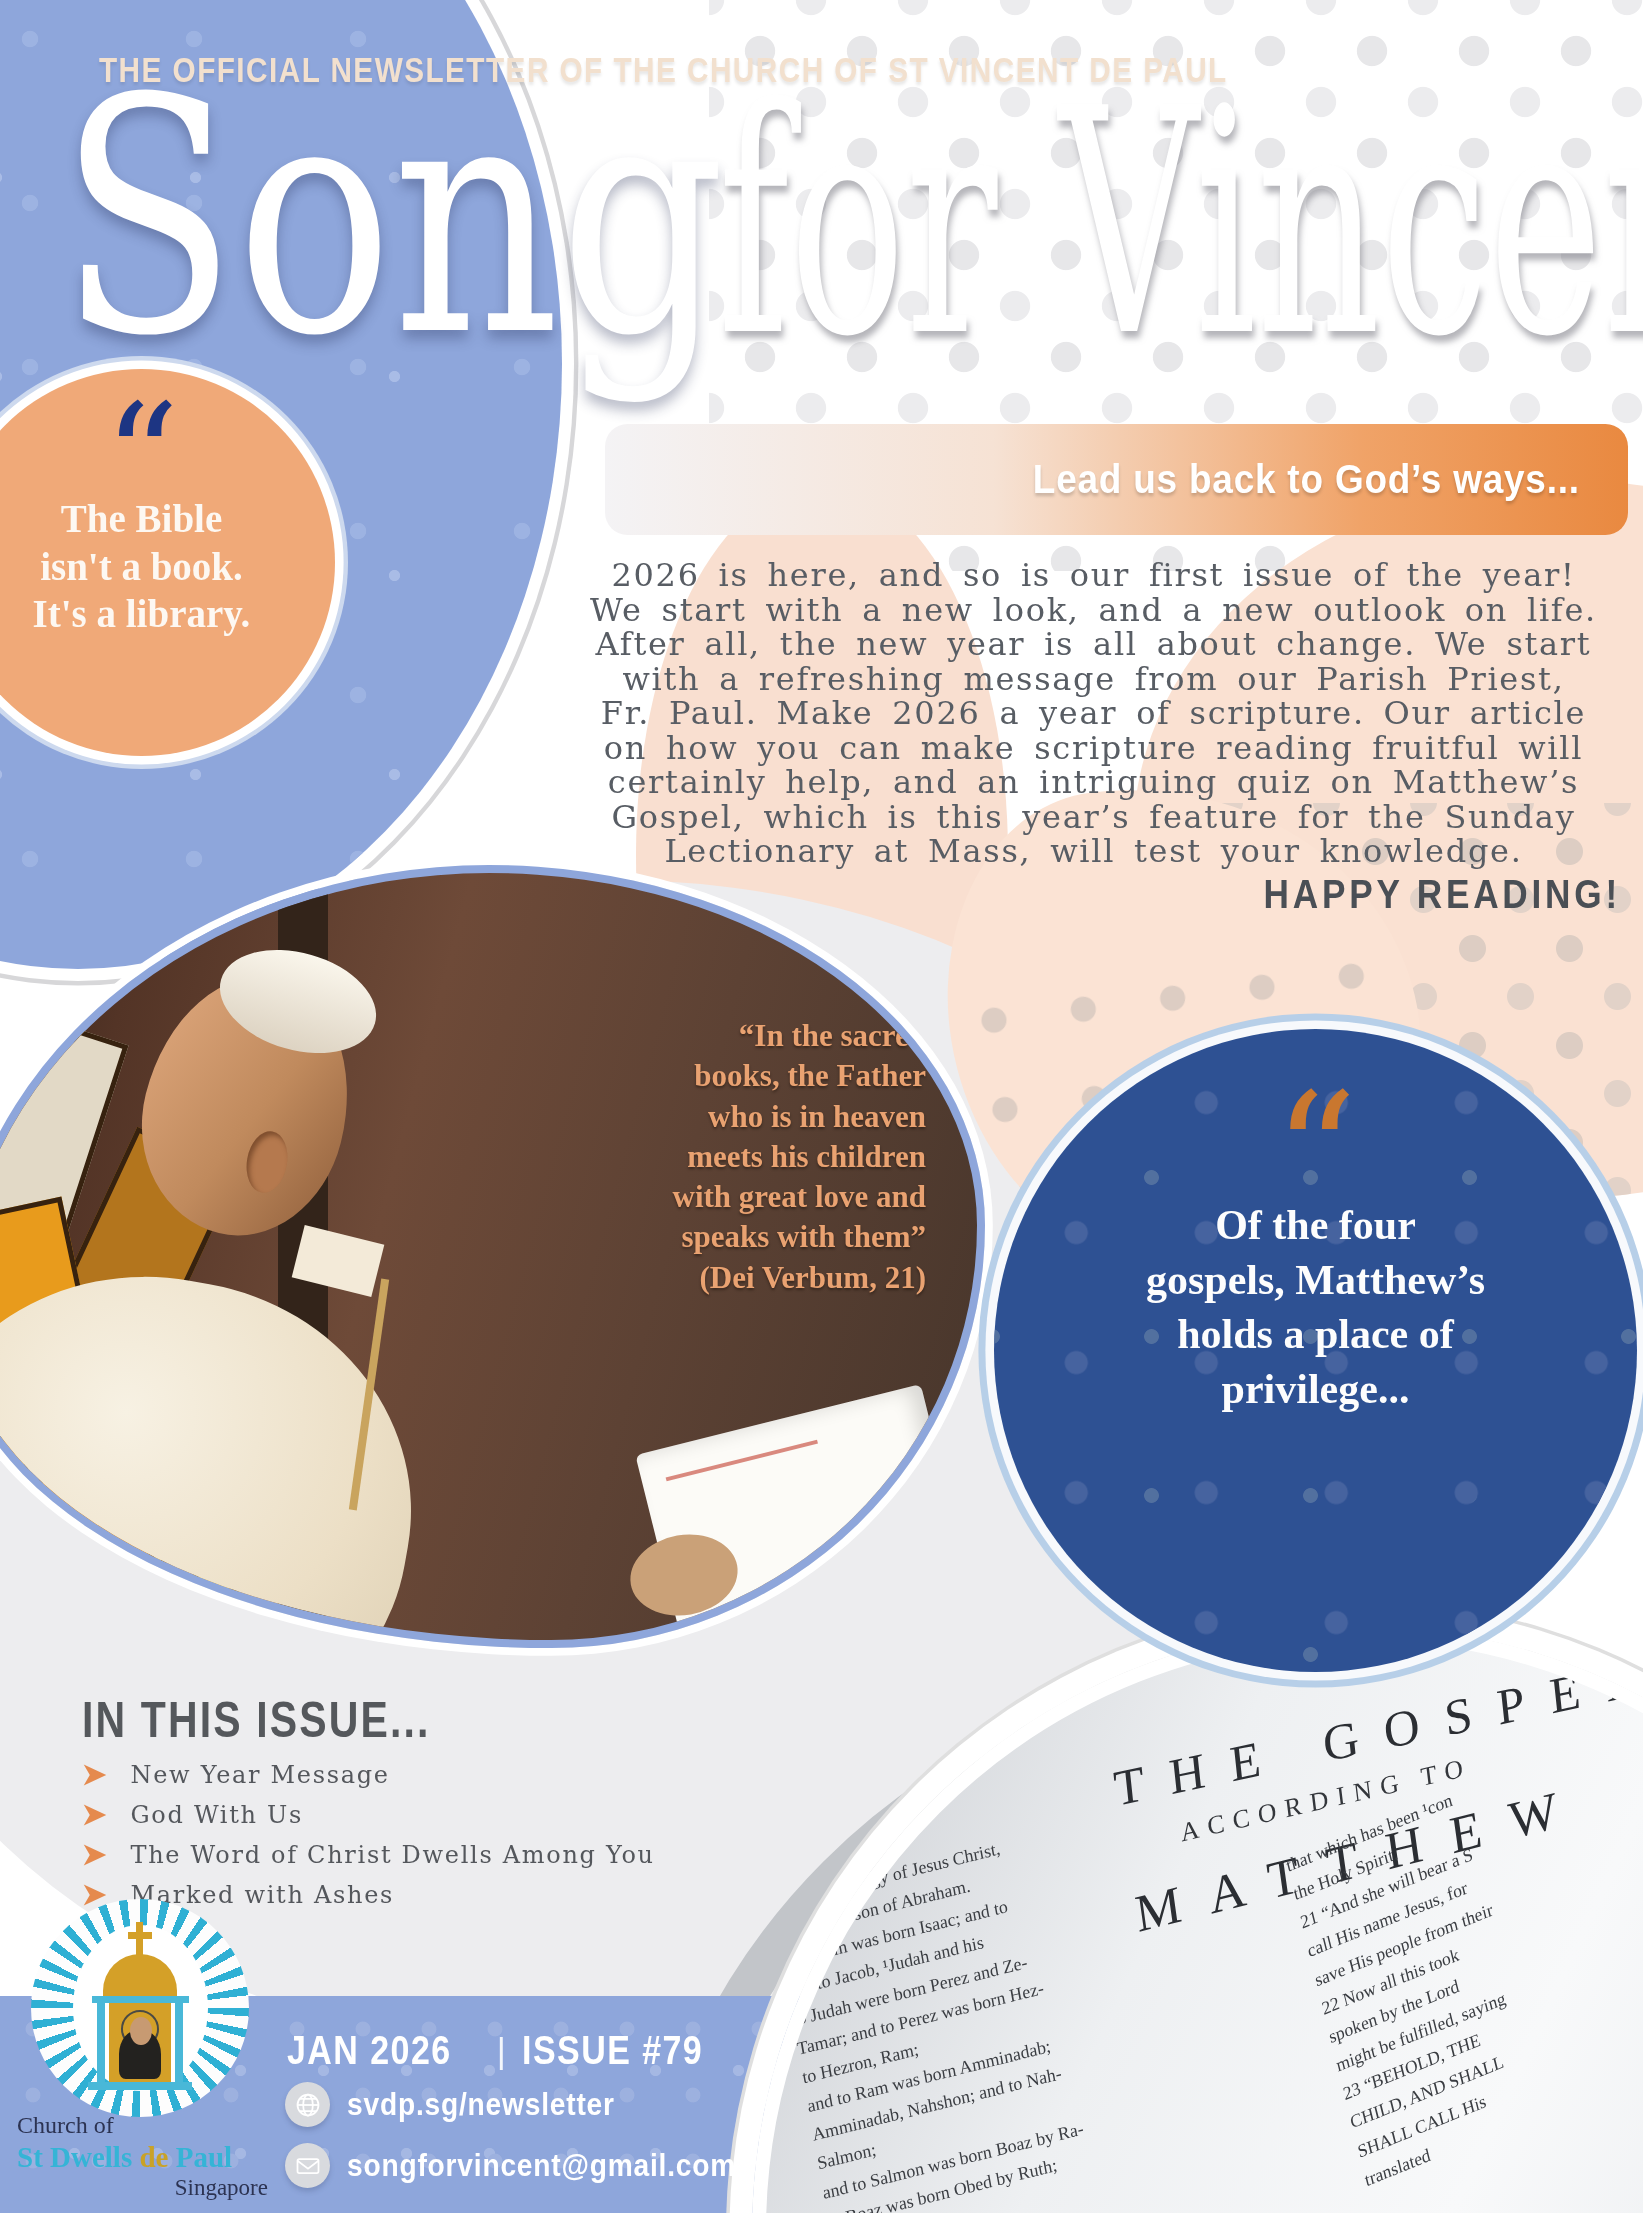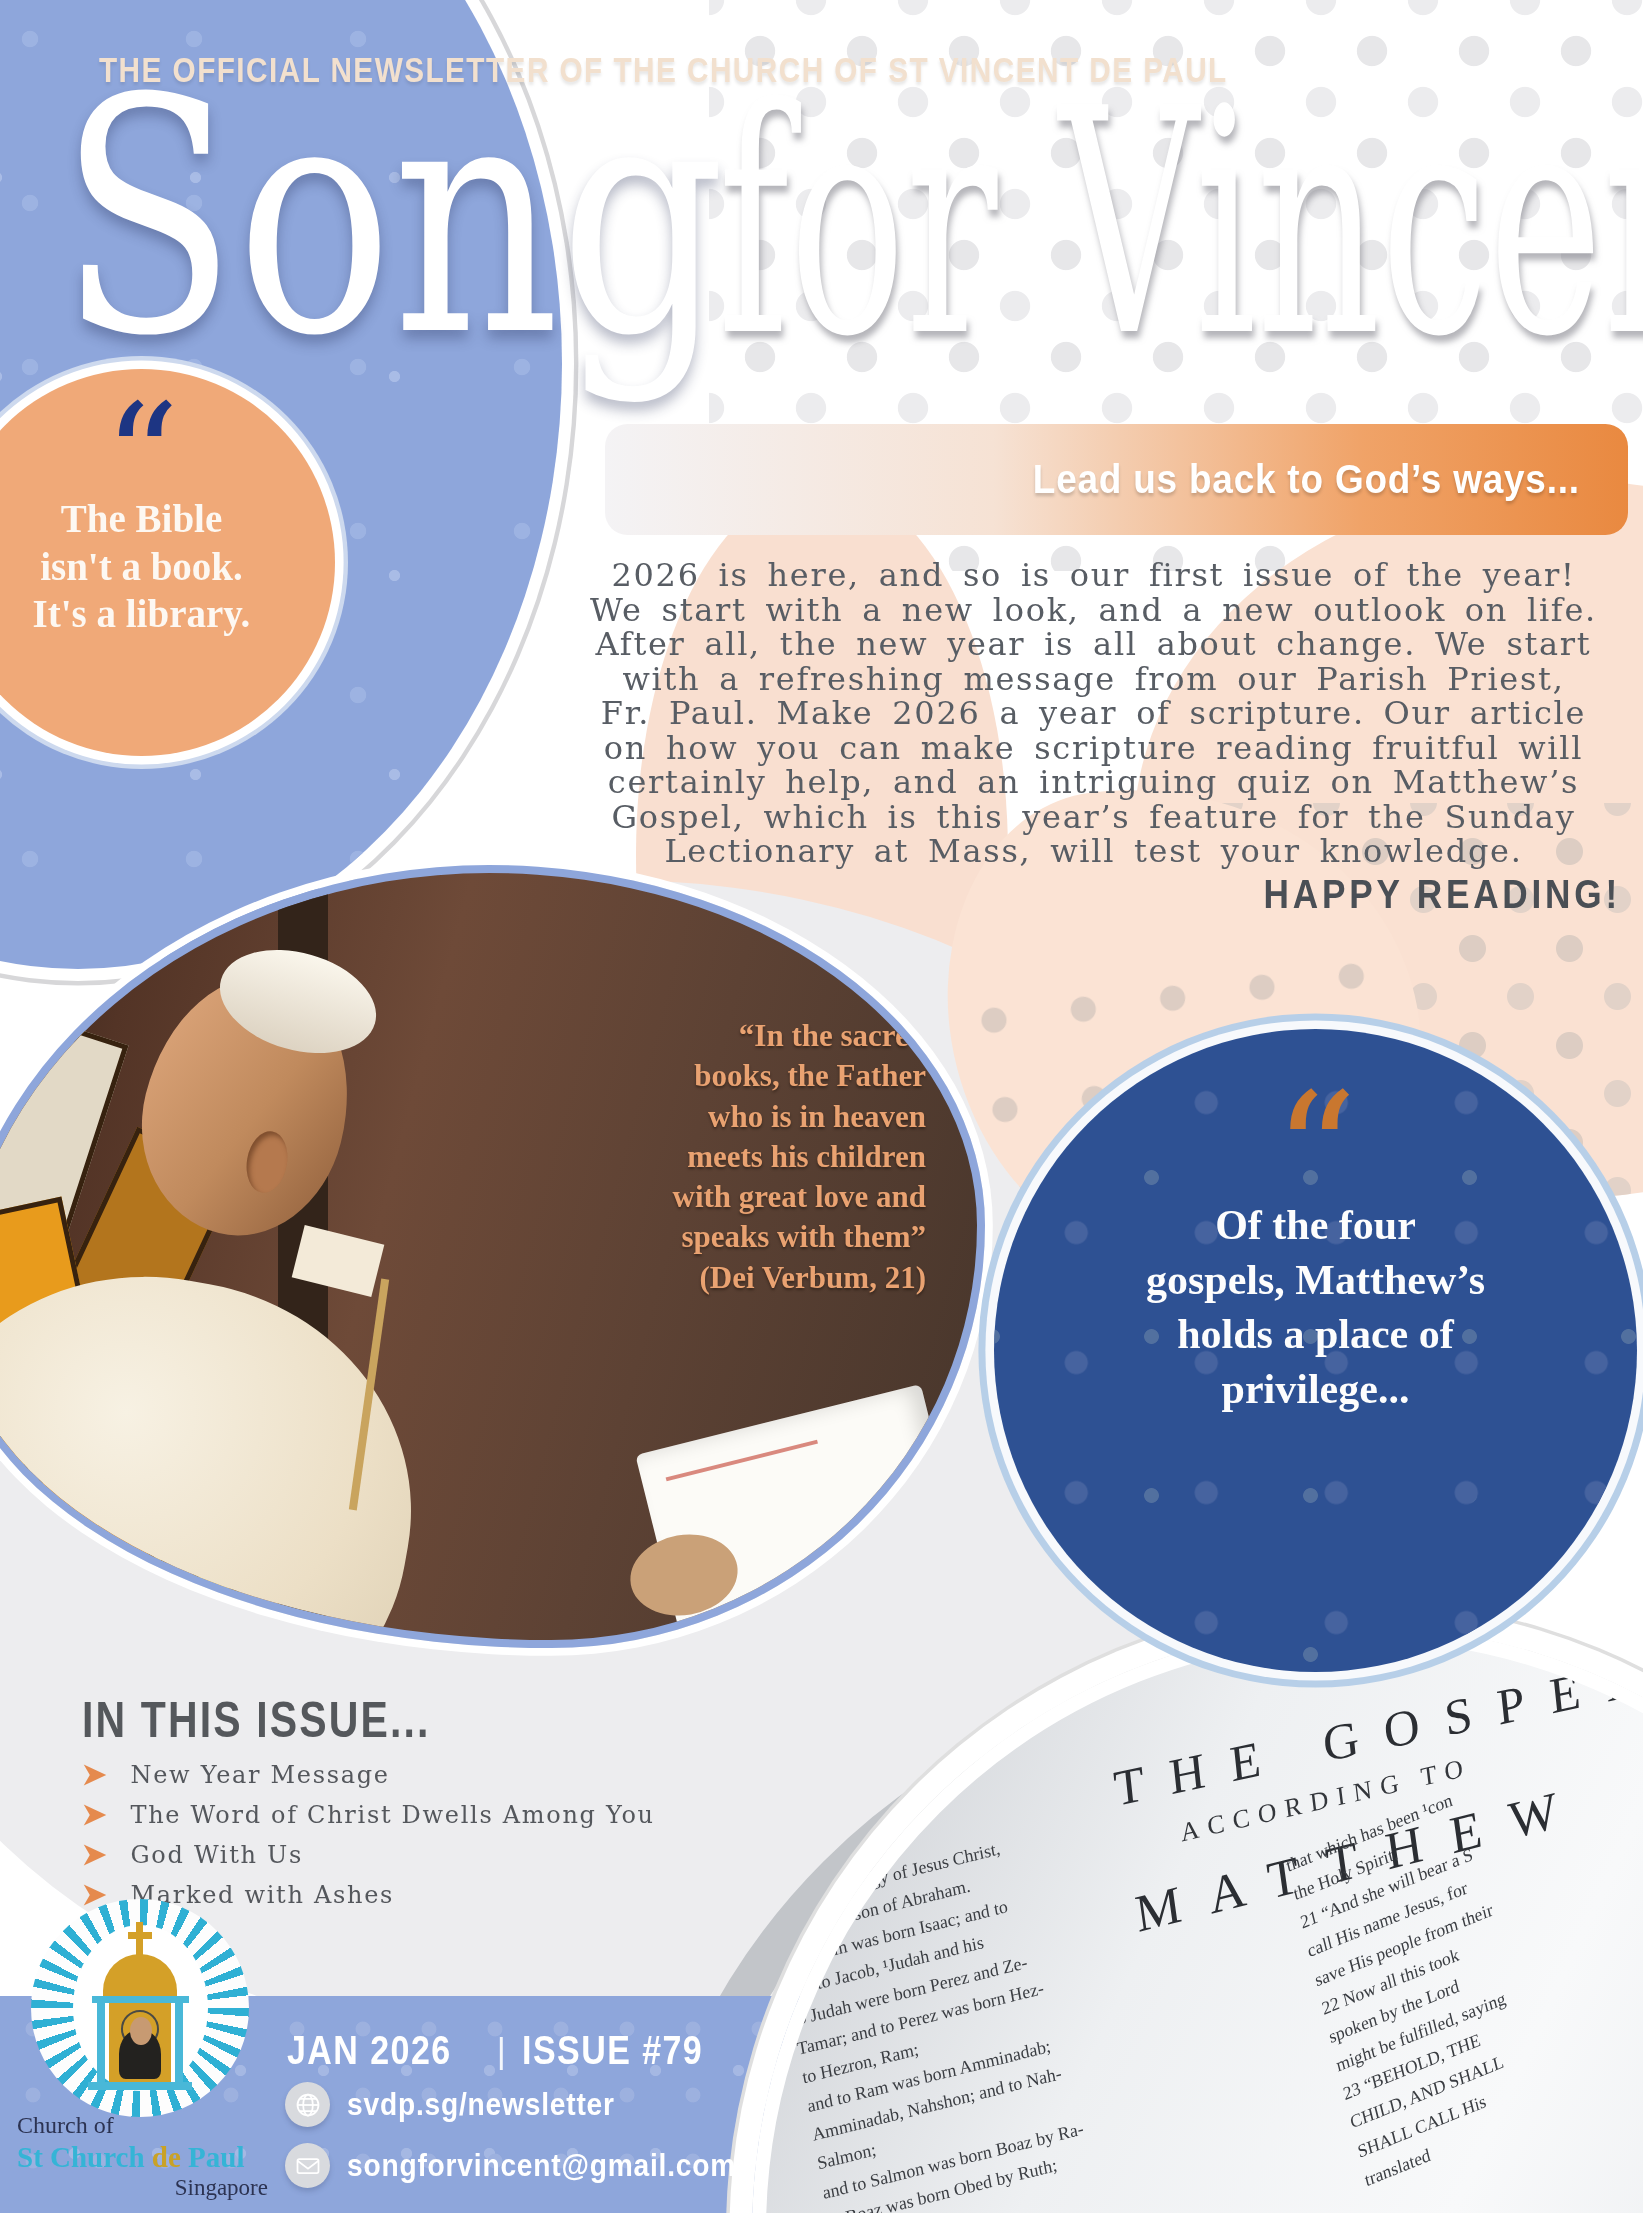--- a/index.html
+++ b/index.html
@@ -224,27 +224,27 @@
     <div class="toc-item">
       <svg width="26" height="26" viewBox="0 0 30 30">
           <polygon points="2,3 28,15 2,27 9,15" fill="#e58a4e"></polygon>
         </svg>
       <span>New Year Message</span>
     </div>
     <div class="toc-item">
       <svg width="26" height="26" viewBox="0 0 30 30">
           <polygon points="2,3 28,15 2,27 9,15" fill="#e58a4e"></polygon>
         </svg>
-      <span>The Word of Christ Dwells Among You</span>
+      <span>God With Us</span>
     </div>
     <div class="toc-item">
       <svg width="26" height="26" viewBox="0 0 30 30">
           <polygon points="2,3 28,15 2,27 9,15" fill="#e58a4e"></polygon>
         </svg>
-      <span>God With Us</span>
+      <span>The Word of Christ Dwells Among You</span>
     </div>
     <div class="toc-item">
       <svg width="26" height="26" viewBox="0 0 30 30">
           <polygon points="2,3 28,15 2,27 9,15" fill="#e58a4e"></polygon>
         </svg>
       <span>Marked with Ashes</span>
     </div>
   </div>
 
   <div class="footer-band"></div>
@@ -301,19 +301,19 @@
         <div class="l-pill-l"></div>
         <div class="l-pill-r"></div>
       <div class="l-panel"></div>
       <div class="l-halo"></div>
         <div class="l-bust"></div>
         <div class="l-face"></div>
       <div class="l-bar-bot"></div>
     </div>
     <div class="logo-text">
       <div class="logo-line1">Church of</div>
-      <div class="logo-line2"><span class="c1">St Church </span><span class="c2">de</span><span class="c3"> Paul</span></div>
+      <div class="logo-line2"><span class="c1">St Dwells </span><span class="c2">de</span><span class="c3"> Paul</span></div>
       <div class="logo-line3">Singapore</div>
     </div>
   </div>
 
 </div>
 
 
 </body></html>

